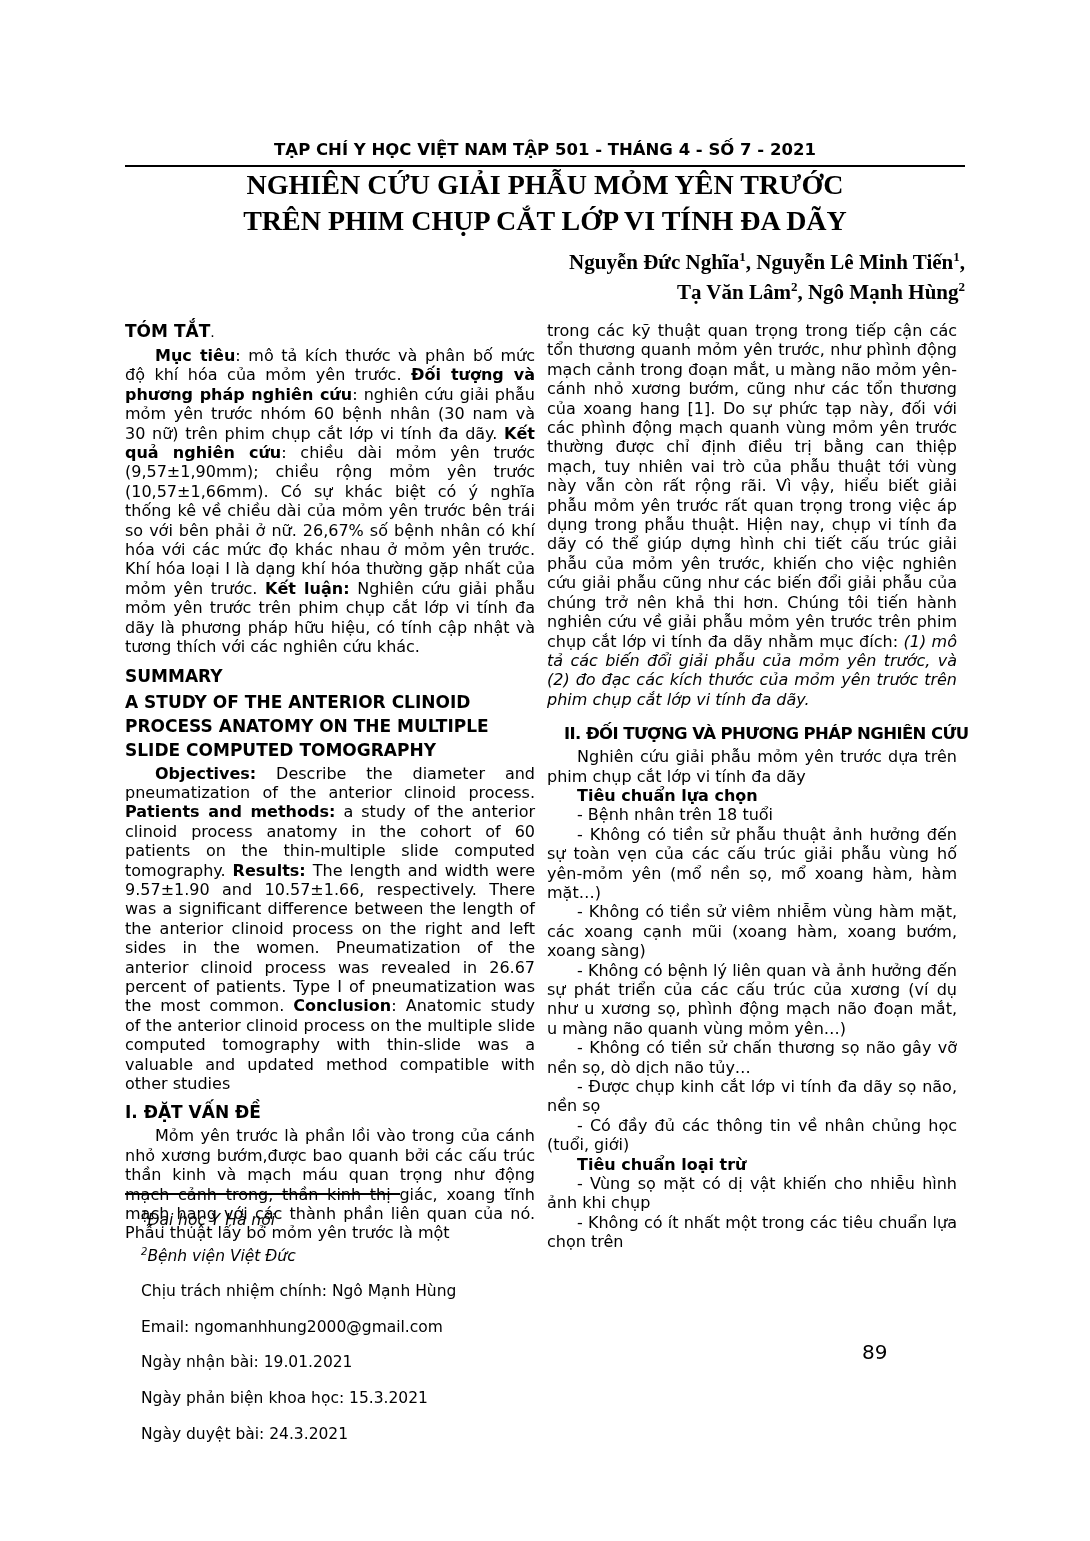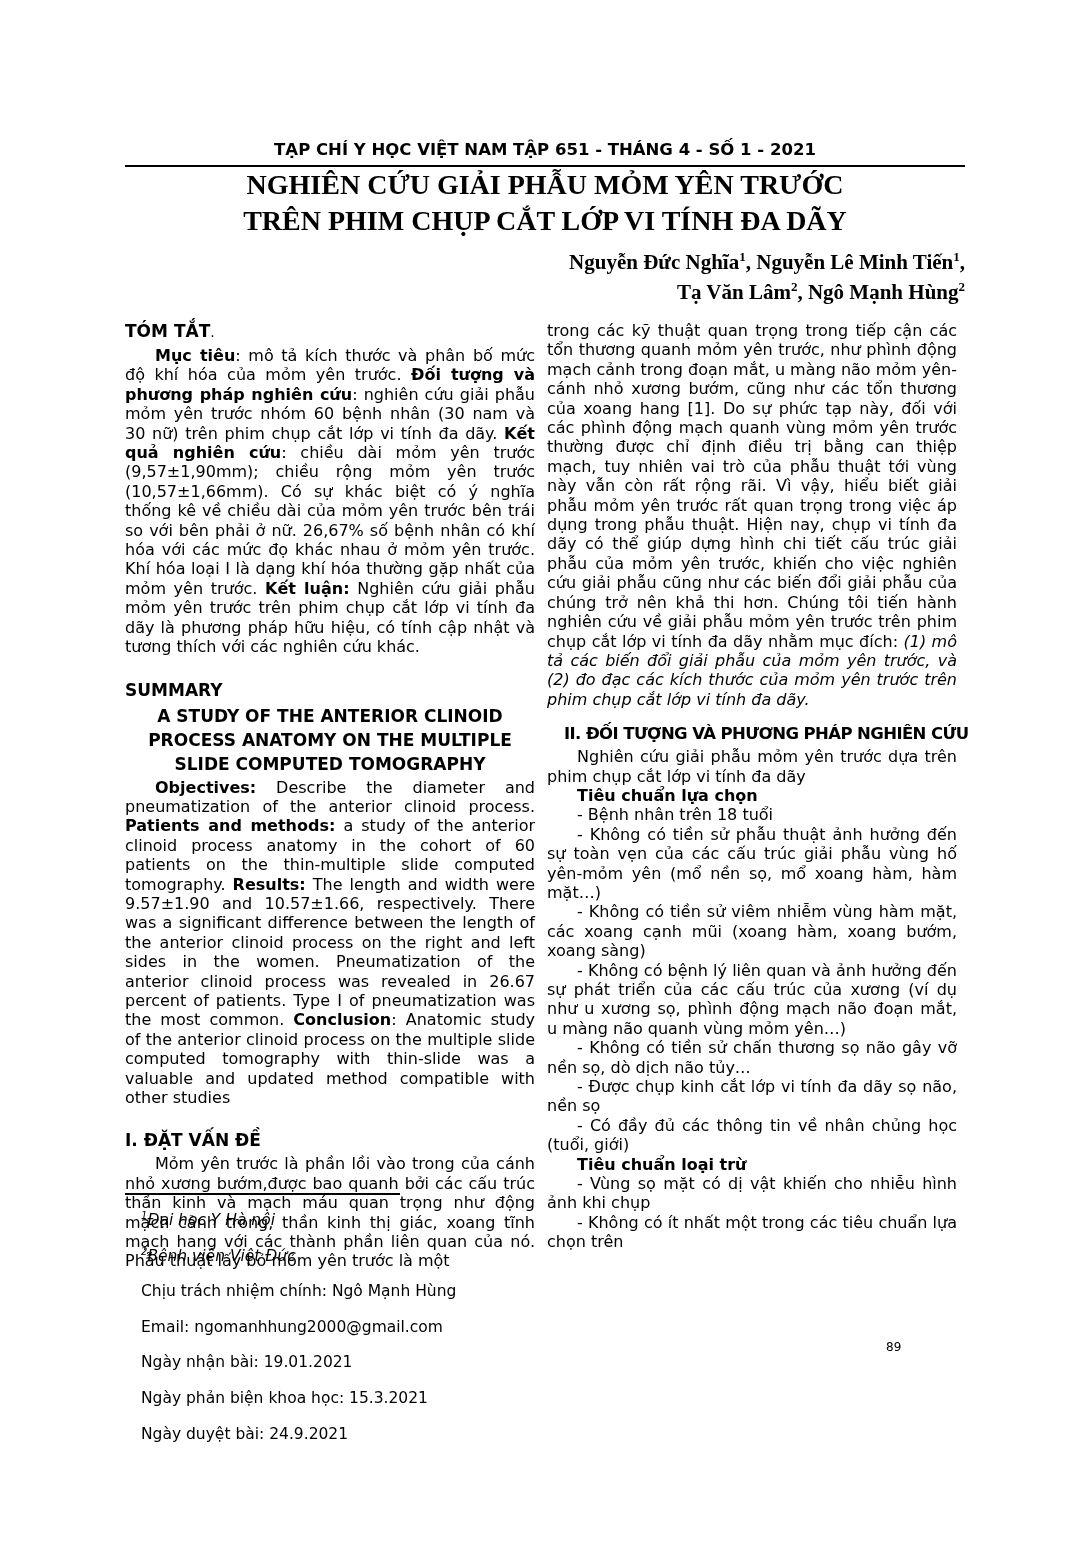--- a/index.html
+++ b/index.html
@@ -35,52 +35,52 @@
   }
   .col-left { position:relative; height:1035px; }
   .col p { margin:0; text-indent:30px; }
   .col p.noindent { text-indent:0; }
 
   .sec-heading {
     font-weight:bold; font-size:17px; line-height:21px;
     text-align:left; text-indent:0; margin:0 0 3px 0;
   }
   .sec-heading .dot { font-weight:normal; font-size:14px; }
-  .mt8  { margin-top:23px; }
+  .mt8  { margin-top:9px; }
   .mt14 { margin-top:14px;margin-left:17px; }
   .tight { letter-spacing:-0.6px; white-space:nowrap; font-size:16.5px; }
 
   .summary-subtitle {
     font-weight:bold; font-size:17px; line-height:24px;
-    text-align:center; margin:0 0 2px 0;
+    margin:0 0 2px 0;
   }
   .sub-h { font-weight:bold; }
 
   .footnote-block {
     position:absolute; left:0; top:872px; width:410px;
     font-size:15.5px; line-height:19.6px; text-align:left;
   }
   .footnote-rule { border-top:2px solid #000; width:275px; height:0; margin-bottom:7px; }
   .footnote-block .fn-line { margin:16px; text-indent:0; }
   .fn-italic { font-style:italic; }
   .footnote-block sup { font-size:10px; line-height:0; font-style:italic; }
 
   .italic-seg { font-style:italic; }
 
   .page-number {
-    position:absolute; left:886px; top:1340px;
-    font-size:12px; font-family:"DejaVu Sans", sans-serif;
+    position:absolute; left:862px; top:1340px;
+    font-size:20px; font-family:"DejaVu Sans", sans-serif;
   }
 </style>
 </head>
 <body>
 
 <div class="content">
 
-  <div class="journal-header">TẠP CHÍ Y HỌC VIỆT NAM TẬP 651 - THÁNG 4 - SỐ 1 - 2021</div>
+  <div class="journal-header">TẠP CHÍ Y HỌC VIỆT NAM TẬP 501 - THÁNG 4 - SỐ 7 - 2021</div>
 
   <div class="title-block">
     <div>NGHIÊN CỨU GIẢI PHẪU MỎM YÊN TRƯỚC</div>
     <div>TRÊN PHIM CHỤP CẮT LỚP VI TÍNH ĐA DÃY</div>
   </div>
 
   <div class="authors-block">
     <div><span>Nguyễn Đức Nghĩa</span><sup>1</sup><span>, </span><span>Nguyễn Lê Minh Tiến</span><sup>1</sup><span>,</span></div>
     <div><span>Tạ Văn Lâm</span><sup>2</sup><span>, </span><span>Ngô Mạnh Hùng</span><sup>2</sup></div>
   </div>
@@ -104,21 +104,21 @@
       <p>Mỏm yên trước là phần lồi vào trong của cánh nhỏ xương bướm,được bao quanh bởi các cấu trúc thần kinh và mạch máu quan trọng như động mạch cảnh trong, thần kinh thị giác, xoang tĩnh mạch hang với các thành phần liên quan của nó. Phẫu thuật lấy bỏ mỏm yên trước là một</p>
 
       <div class="footnote-block">
         <div class="footnote-rule"></div>
         <p class="fn-line"><sup>1</sup><span class="fn-italic">Đại học Y Hà nội</span></p>
         <p class="fn-line"><sup>2</sup><span class="fn-italic">Bệnh viện Việt Đức</span></p>
         <p class="fn-line">Chịu trách nhiệm chính: Ngô Mạnh Hùng</p>
         <p class="fn-line">Email: ngomanhhung2000@gmail.com</p>
         <p class="fn-line">Ngày nhận bài: 19.01.2021</p>
         <p class="fn-line">Ngày phản biện khoa học: 15.3.2021</p>
-        <p class="fn-line">Ngày duyệt bài: 24.9.2021</p>
+        <p class="fn-line">Ngày duyệt bài: 24.3.2021</p>
       </div>
     </div>
 
     <div class="col">
       <p class="noindent"><span>trong các kỹ thuật quan trọng trong tiếp cận các tổn thương quanh mỏm yên trước, như phình động mạch cảnh trong đoạn mắt, u màng não mỏm yên-cánh nhỏ xương bướm, cũng như các tổn thương của xoang hang [1]. Do sự phức tạp này, đối với các phình động mạch quanh vùng mỏm yên trước thường được chỉ định điều trị bằng can thiệp mạch, tuy nhiên vai trò của phẫu thuật tới vùng này vẫn còn rất rộng rãi. Vì vậy, hiểu biết giải phẫu mỏm yên trước rất quan trọng trong việc áp dụng trong phẫu thuật. Hiện nay, chụp vi tính đa dãy có thể giúp dựng hình chi tiết cấu trúc giải phẫu của mỏm yên trước, khiến cho việc nghiên cứu giải phẫu cũng như các biến đổi giải phẫu của chúng trở nên khả thi hơn. Chúng tôi tiến hành nghiên cứu về giải phẫu mỏm yên trước trên phim chụp cắt lớp vi tính đa dãy nhằm mục đích: </span><span class="italic-seg">(1) mô tả các biến đổi giải phẫu của mỏm yên trước, và (2) đo đạc các kích thước của mỏm yên trước trên phim chụp cắt lớp vi tính đa dãy.</span></p>
 
       <div class="sec-heading mt14 tight">II. ĐỐI TƯỢNG VÀ PHƯƠNG PHÁP NGHIÊN CỨU</div>
       <p>Nghiên cứu giải phẫu mỏm yên trước dựa trên phim chụp cắt lớp vi tính đa dãy</p>
       <p class="sub-h">Tiêu chuẩn lựa chọn</p>
       <p>- Bệnh nhân trên 18 tuổi</p>

